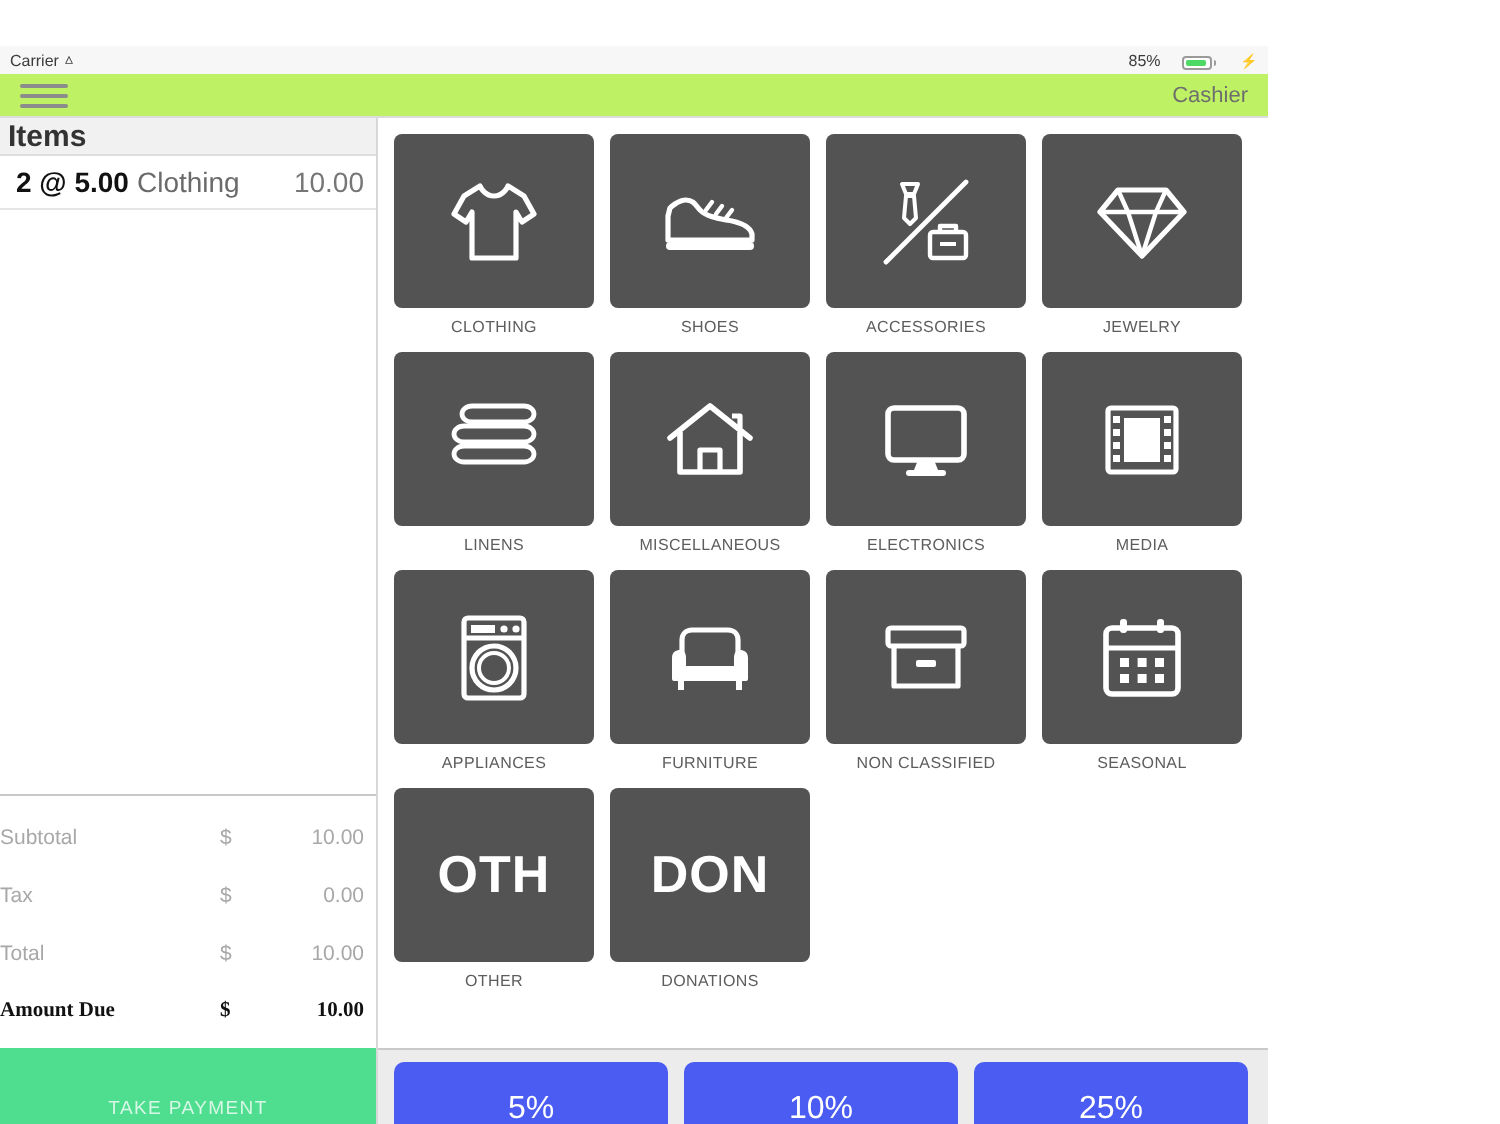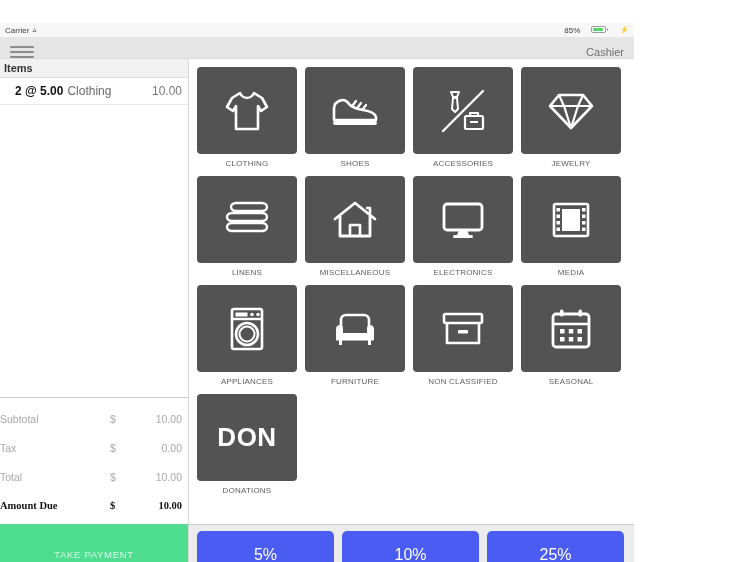--- a/index.html
+++ b/index.html
@@ -18,37 +18,37 @@
     display: flex; align-items: center;
     padding: 0 5px;
     font-size: 8px; color: #3c3c3c;
     position: relative;
   }
   .sb-left { display: flex; align-items: center; gap: 3px; }
   .sb-center {
     position: absolute; left: 0; right: 0; text-align: center;
     font-size: 8px; color: #3c3c3c; font-weight: 500;
   }
-  .sb-right { margin-left: auto; display: flex; align-items: flex-start; gap: 11px; z-index: 2; }
+  .sb-right { margin-left: auto; display: flex; align-items: flex-end; gap: 11px; z-index: 2; }
   .wifi-icon { display: inline-block; line-height: 1; font-size: 8px; }
   .batt { display: flex; align-items: center; gap: 1px; }
   .batt-body {
     width: 15px; height: 7px; border: 1px solid #9a9a9a; border-radius: 2px;
     padding: 1px; display: block; position: relative; background: #fff;
   }
   .batt-fill { display: block; height: 100%; width: 85%; background: #4cd964; border-radius: 1px; }
   .batt-cap { width: 1px; height: 3px; background: #9a9a9a; border-radius: 0 1px 1px 0; }
   .batt-bolt { font-size: 7px; color: #555; margin-left: 1px; }
 
   
   .navbar {
     height: 22px; min-height: 22px;
-    background: #e5e5e5;
+    background: #bef264;
     border-bottom: 1px solid #dcdcdc;
-    display: flex; align-items: flex-end; justify-content: space-between;
+    display: flex; align-items: center; justify-content: space-between;
     padding: 0 10px;
   }
   .hamburger { width: 24px; display: flex; flex-direction: column; gap: 3px; cursor: pointer; }
   .hamburger span { display: block; height: 2px; background: #8c8c8c; border-radius: 1px; }
   .cashier-label { font-size: 11px; color: #6e6e6e; }
 
   
   .body-split { flex: 1; display: flex; min-height: 0; }
 
   
@@ -56,28 +56,28 @@
     width: 189px; min-width: 189px;
     background: #ffffff;
     border-right: 1px solid #d8d8d8;
     display: flex; flex-direction: column;
   }
   .items-header {
     height: 19px; background: #f1f1f1;
     border-bottom: 1px solid #dedede;
     display: flex; align-items: center;
     padding-left: 4px;
-    font-size: 11px; font-weight: bold; color: #333;
+    font-size: 15px; font-weight: bold; color: #333;
   }
   .items-list { flex: 1; overflow: hidden; }
   .item-row {
     height: 27px; display: flex; align-items: center;
-    padding: 0 6px 0 15px;
+    padding: 0 6px 0 8px;
     border-bottom: 1px solid #e6e6e6;
-    font-size: 12px;
+    font-size: 14px;
   }
   .item-qty { font-weight: bold; color: #111; margin-right: 4px; white-space: nowrap; }
   .item-name { color: #6a6a6a; }
   .item-amt { margin-left: auto; color: #777; }
 
   .totals {
     border-top: 1px solid #c9c9c9;
     padding: 6px 6px 4px 0;
   }
   .total-row {
@@ -359,20 +359,26 @@
                 <rect x="18.8" y="21" width="4.5" height="4.5" fill="#fff"></rect>
                 <rect x="27.5" y="21" width="4.5" height="4.5" fill="#fff"></rect>
                 <rect x="10" y="29" width="4.5" height="4.5" fill="#fff"></rect>
                 <rect x="18.8" y="29" width="4.5" height="4.5" fill="#fff"></rect>
                 <rect x="27.5" y="29" width="4.5" height="4.5" fill="#fff"></rect>
               </svg>
             </div>
             <div class="tile-label">SEASONAL</div>
           </div>
 
+          <div class="tile-cell">
+            <div class="tile-box">
+              <span class="tile-text">OTH</span>
+            </div>
+            <div class="tile-label">OTHER</div>
+          </div>
 
           <div class="tile-cell">
             <div class="tile-box">
               <span class="tile-text">DON</span>
             </div>
             <div class="tile-label">DONATIONS</div>
           </div>
 
         </div>
       </div>

